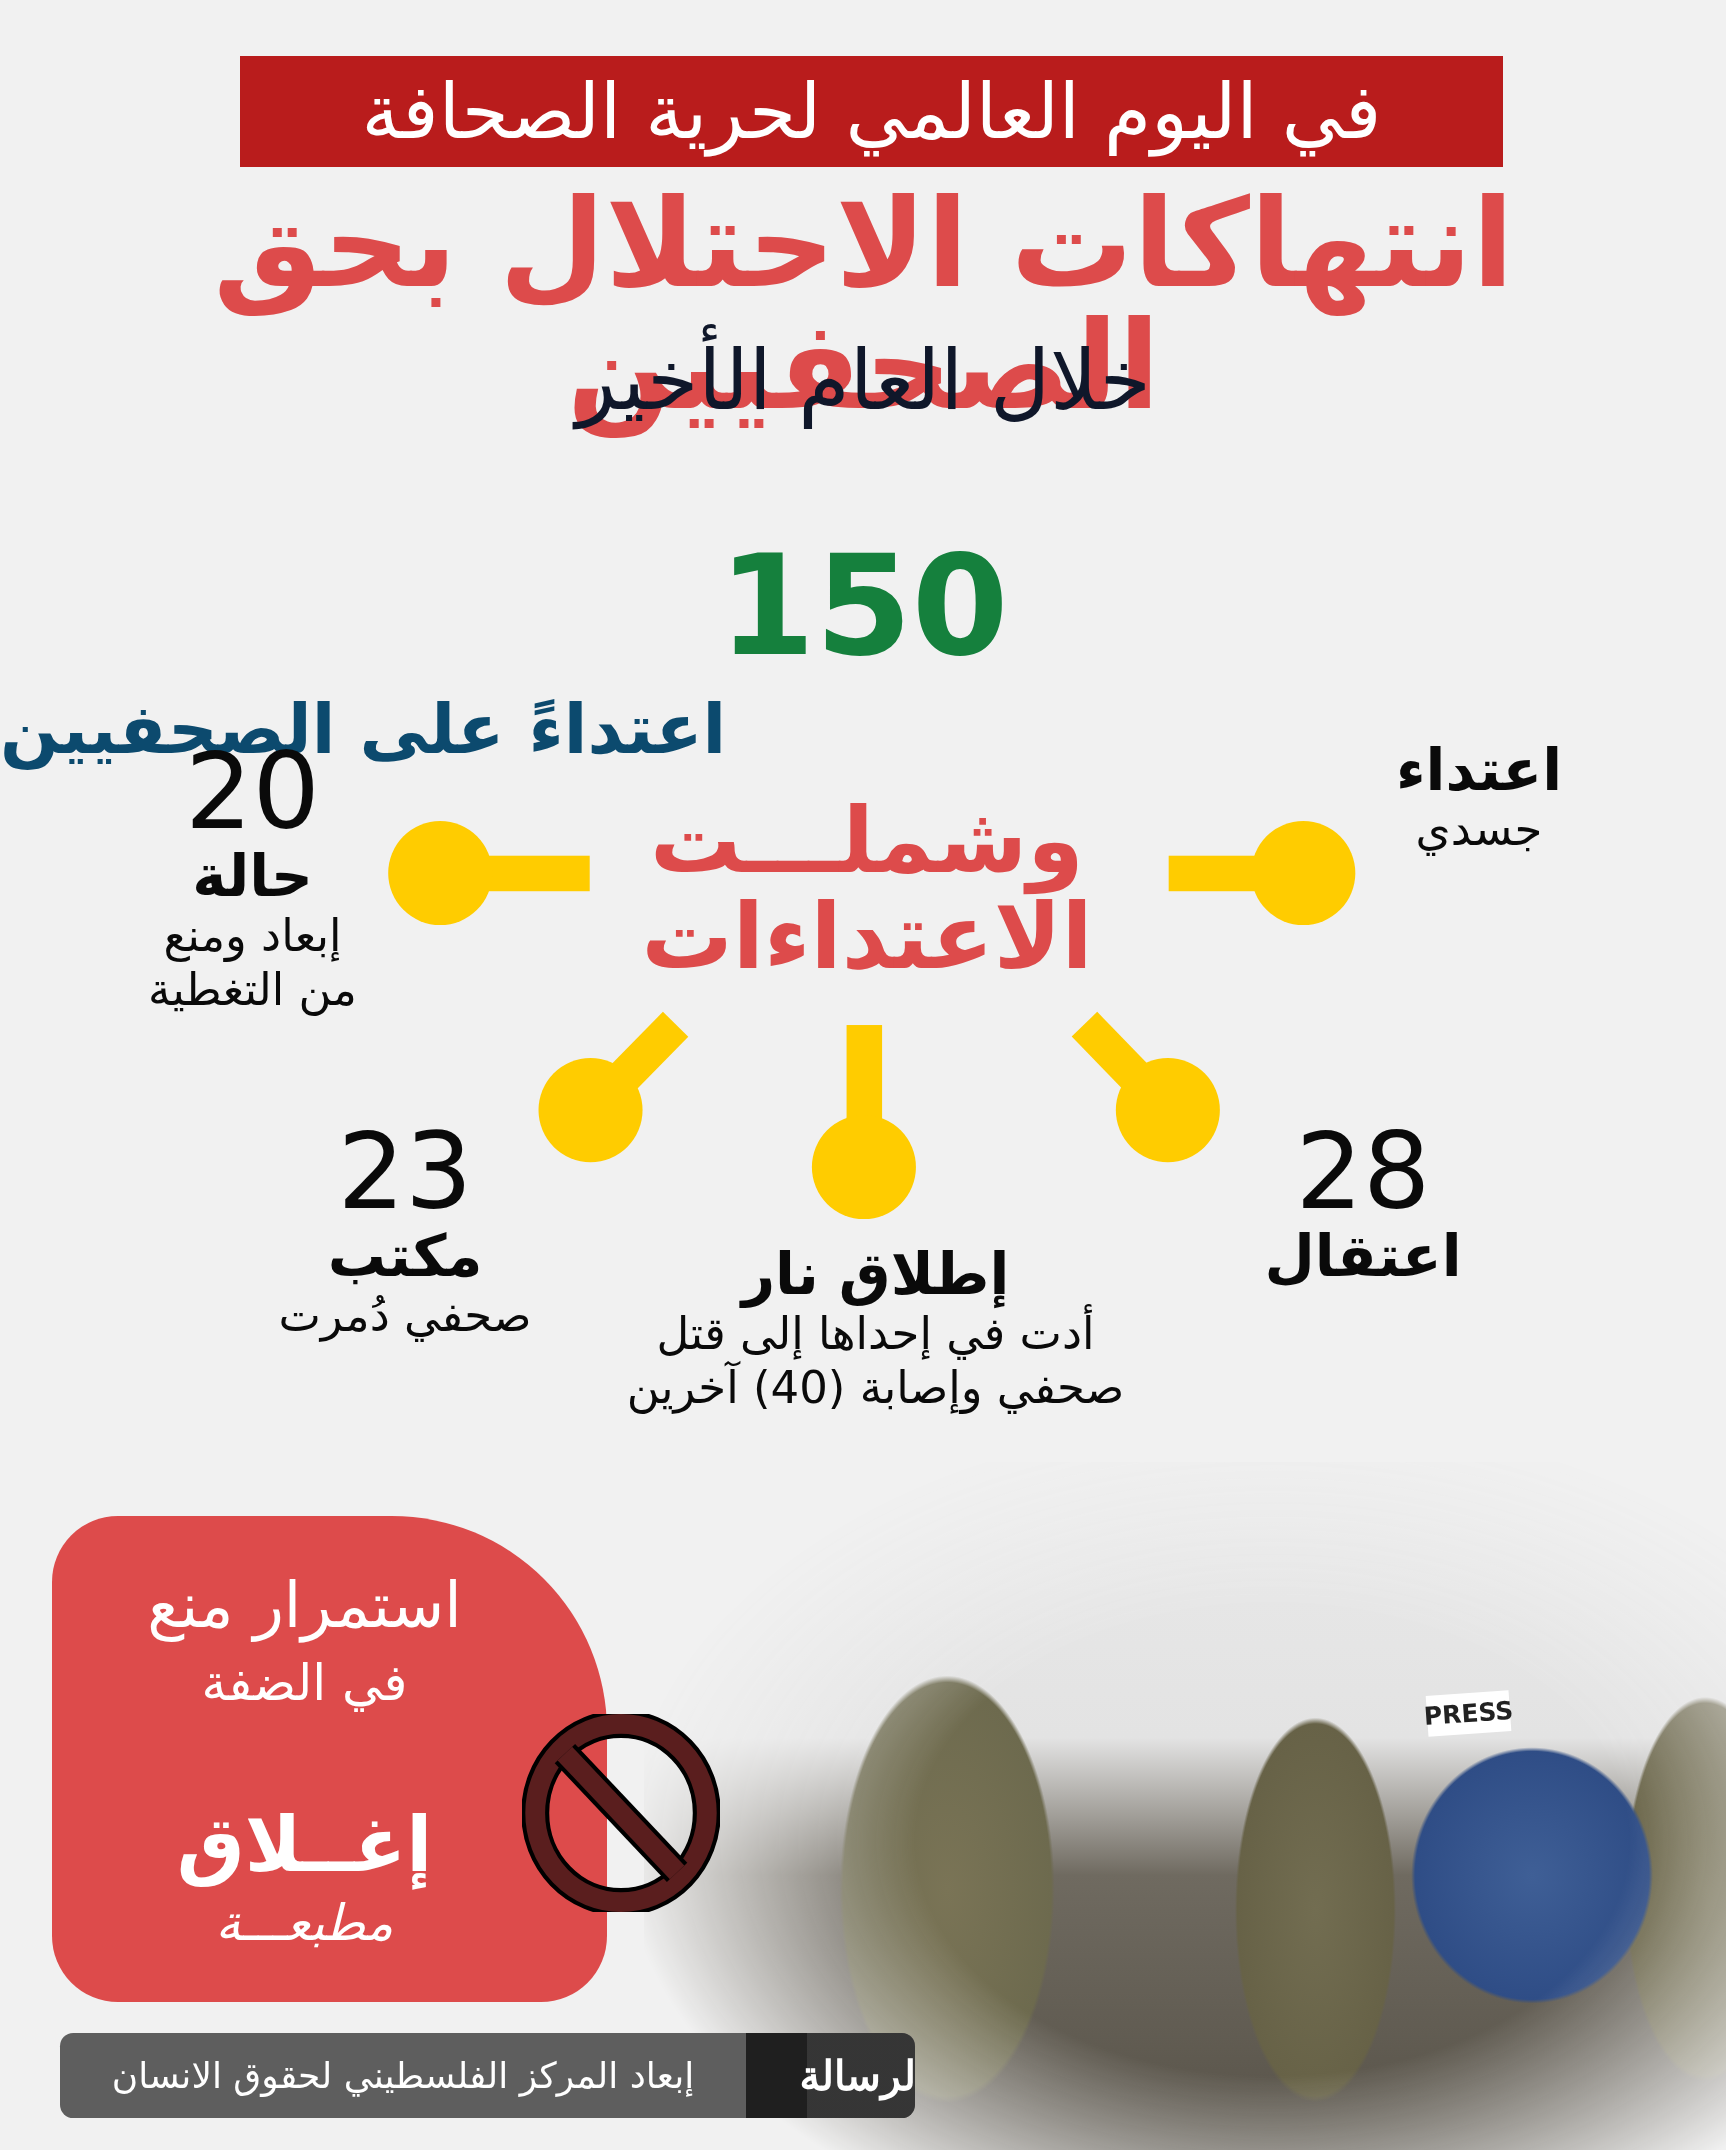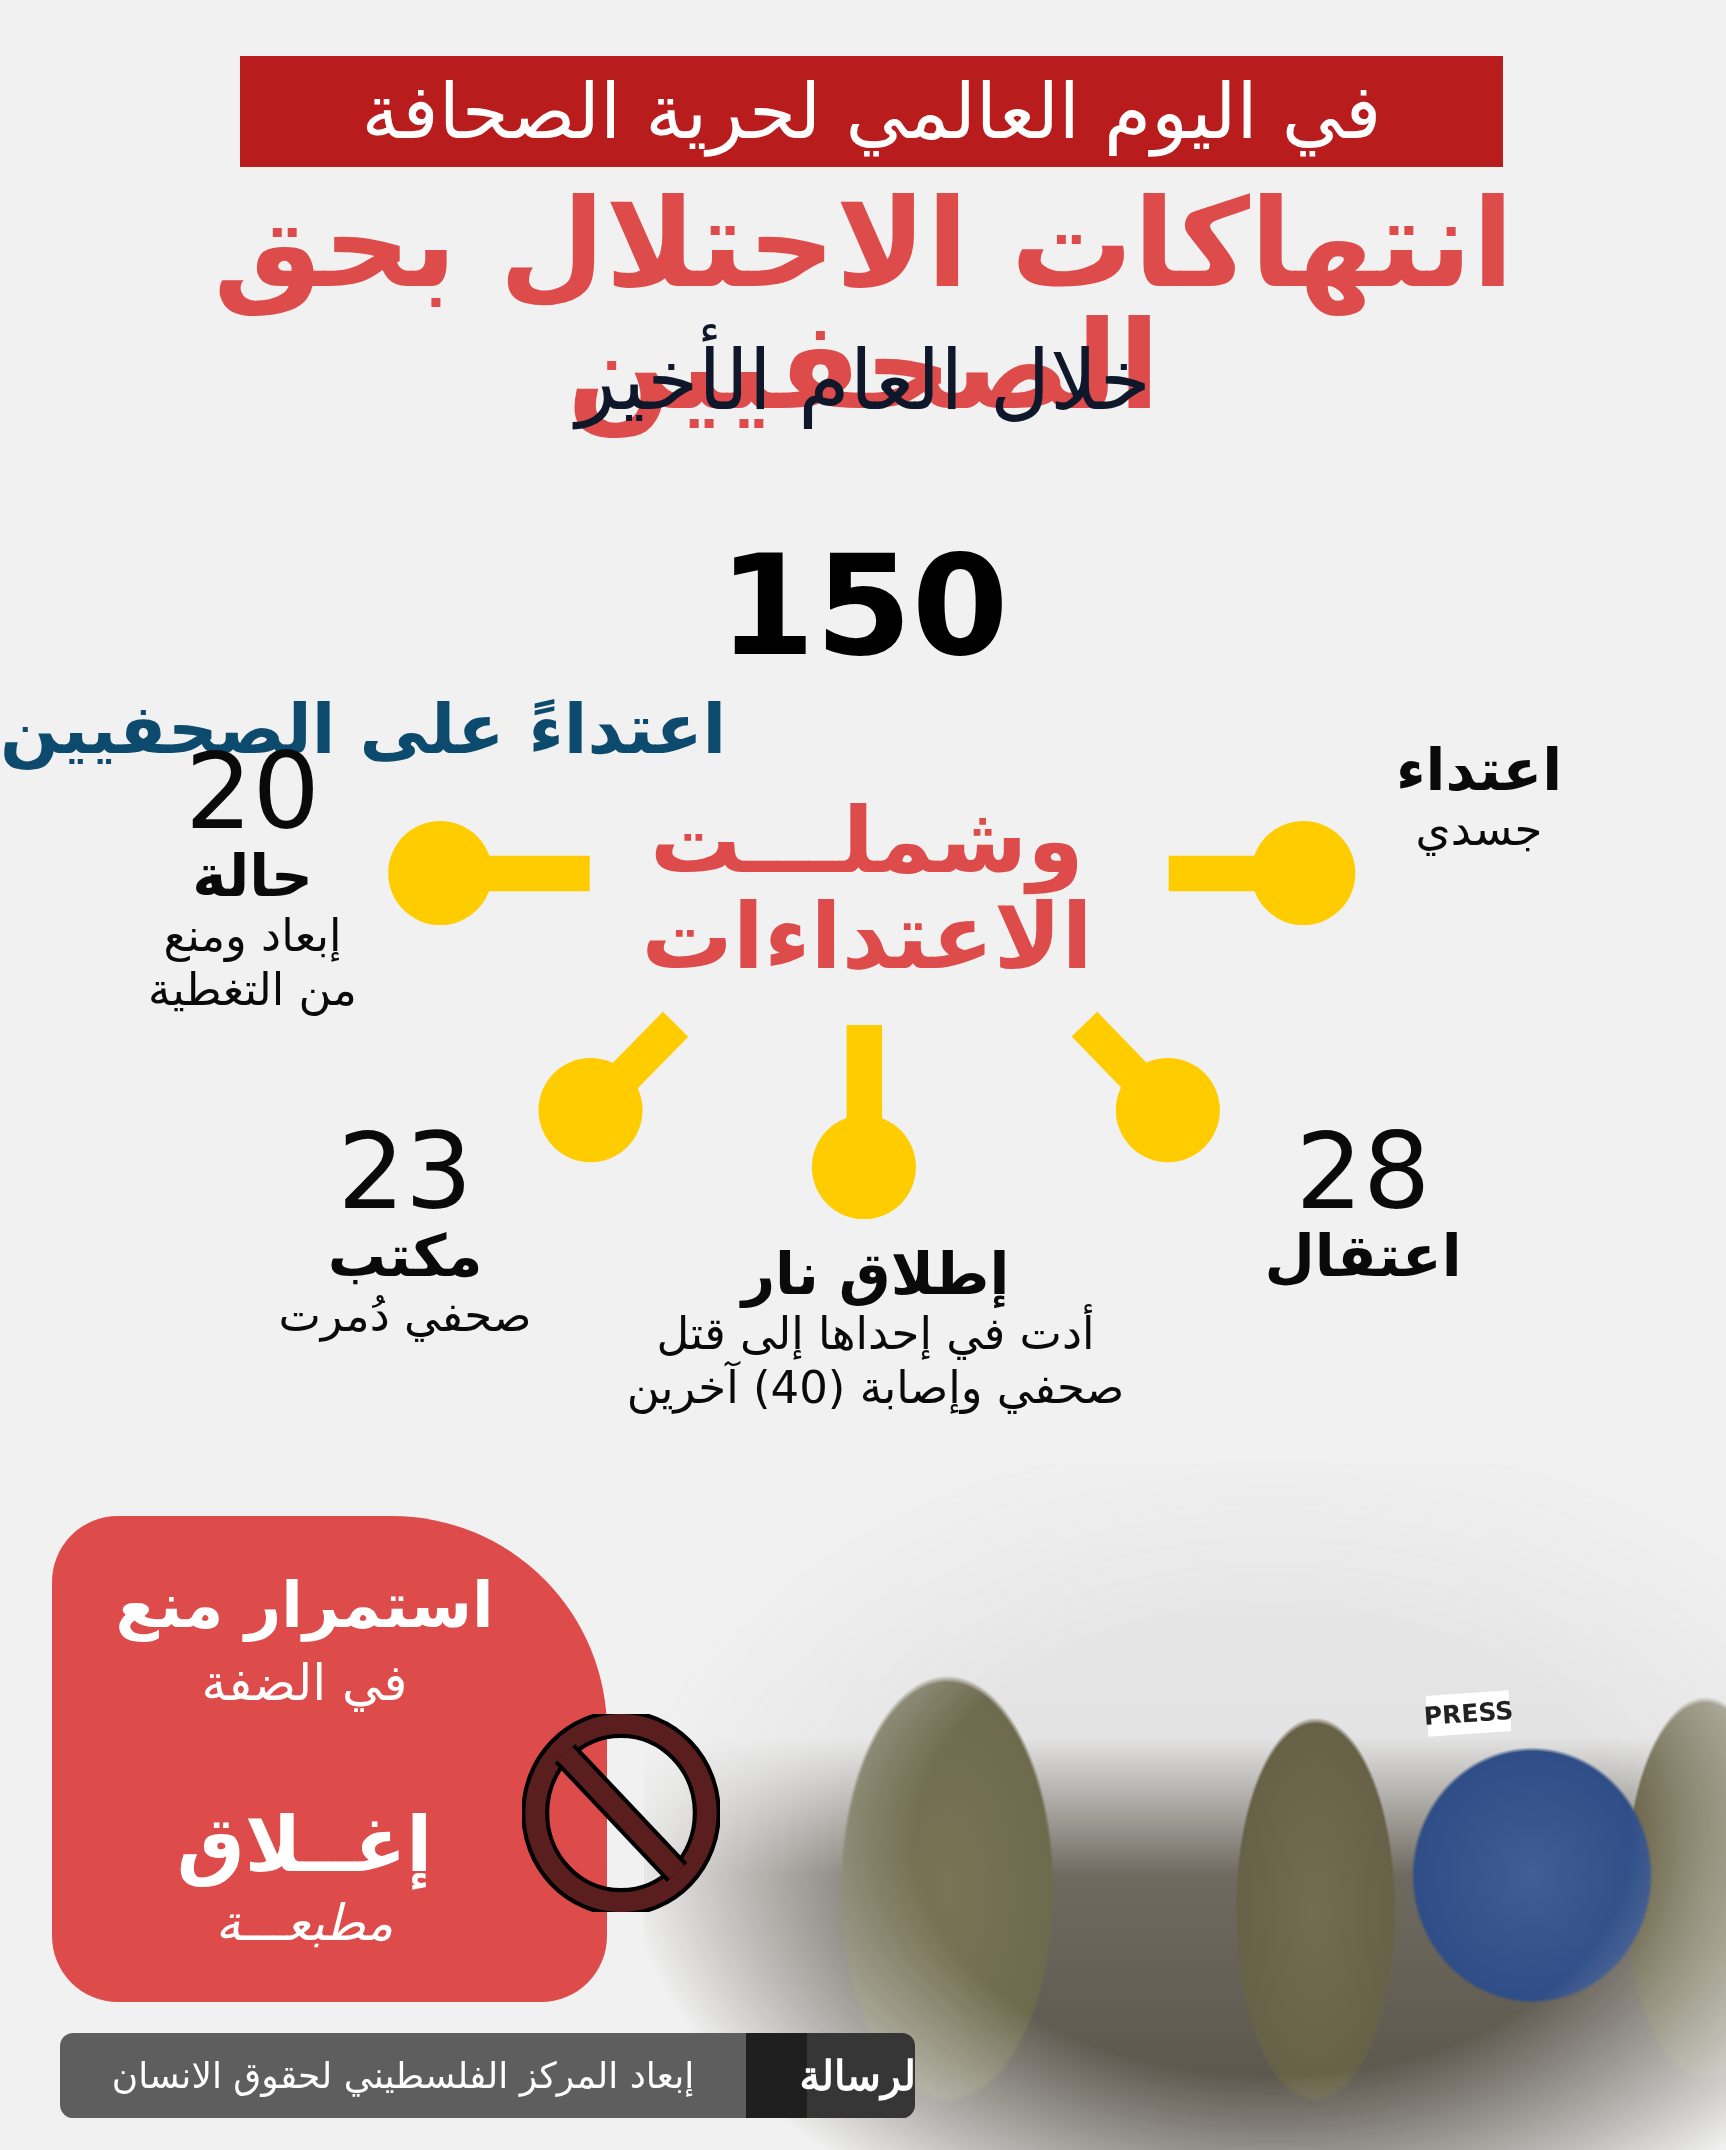--- a/index.html
+++ b/index.html
@@ -23,21 +23,21 @@
     color:#dd4b4b; font-size:122px; font-weight:bold; line-height:1; letter-spacing:-3.3px;
   }
   .subtitle {
     left:0; top:339px; width:1727px; text-align:center;
     color:#0f172a; font-size:83px; line-height:1; letter-spacing:-1.7px;
   }
 
   
   .big-number {
     left:0; top:537px; width:1727px; text-align:center; direction:ltr;
-    font-size:139px; font-weight:bold; color:#000000; line-height:1;
+    font-size:139px; font-weight:bold; color:#15803d; line-height:1;
   }
   .big-caption {
     left:0; top:695px; width:1727px; text-align:left;
     font-size:69px; font-weight:bold; color:#0c4a6e; line-height:1; letter-spacing:-1.7px;
   }
   .included {
     left:578px; top:793px; width:578px; text-align:center;
     font-size:91px; font-weight:bold; color:#dd4b4b; line-height:1.05; letter-spacing:-1.7px;
   }
 
@@ -67,21 +67,21 @@
     color:#222; font-size:25px; font-weight:bold; display:flex; align-items:center; justify-content:center;
     direction:ltr; transform:rotate(-4deg);
   }
 
   
   .red-box {
     left:52px; top:1516px; width:555px; height:486px;
     background:#dd4b4b; border-radius:66px 215px 66px 66px;
     color:#ffffff; text-align:center;
   }
-  .red-box .l1 { position:absolute; left:0; right:50px; top:58px; font-size:63px; font-weight:bold; line-height:1; letter-spacing:-0.8px; }
+  .red-box .l1 { position:absolute; left:0; right:50px; top:58px; font-size:63px; font-weight:normal; line-height:1; letter-spacing:-0.8px; }
   .red-box .l2 { position:absolute; left:0; right:50px; top:139px; font-size:50px; line-height:1.15; }
   .red-box .l3 { position:absolute; left:0; right:50px; top:291px; font-size:76px; font-weight:bold; line-height:1; letter-spacing:5px; }
   .red-box .l4 { position:absolute; left:0; right:50px; top:382px; font-size:50px; line-height:1; letter-spacing:5px;font-style:italic; }
 
   .ban-icon { left:522px; top:1714px; width:198px; height:198px; }
 
   
   .footer-bar {
     left:60px; top:2033px; width:855px; height:85px; border-radius:13.2px;
     background:#5e5e5e; overflow:hidden; direction:ltr;

